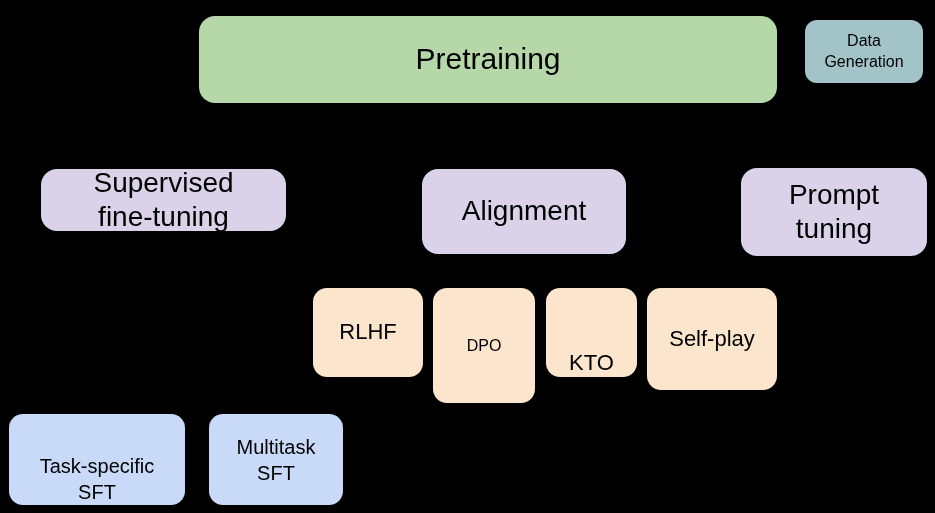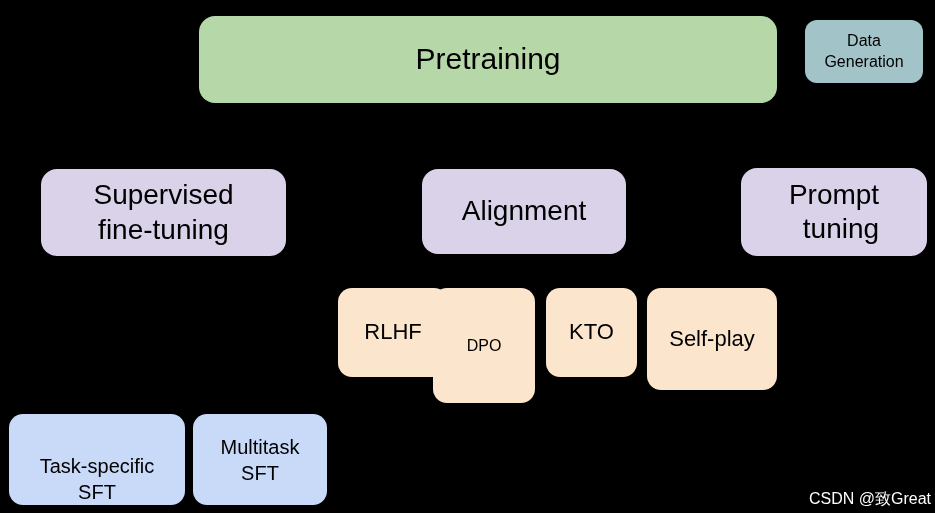--- a/index.html
+++ b/index.html
@@ -26,27 +26,27 @@
   }
   .node .label {
     white-space: pre-line;
     line-height: 1.22;
   }
   
   .n-pretraining      { left: 199px; top: 16px;   width: 578px; height: 87px; border-radius: 16px; font-size: 30px; }
   .n-data-generation  { left: 805px; top: 20px;  width: 118px; height: 63px; border-radius: 12px; font-size: 16px; }
   .n-data-generation .label { line-height: 1.3; }
   
-  .n-supervised       { left: 41px;  top: 169px; width: 245px; height: 87px; border-radius: 16px; font-size: 28px; }
+  .n-supervised       { left: 41px;  top: 169px; width: 245px; height: 62px; border-radius: 16px; font-size: 28px; }
   .n-alignment        { left: 422px; top: 169px; width: 204px; height: 85px; border-radius: 16px; font-size: 28px; }
   .n-prompt-tuning    { left: 741px; top: 168px; width: 186px; height: 88px; border-radius: 16px; font-size: 28px; }
   
   .n-rlhf             { left: 313px; top: 288px; width: 110px; height: 89px; border-radius: 14px; font-size: 22px; }
   .n-dpo              { left: 433px; top: 288px; width: 102px; height: 115px; border-radius: 14px; font-size: 16px; }
-  .n-kto              { left: 546px; top: 288px; width: 91px;  height: 89px; border-radius: 14px; font-size: 22px; }
+  .n-kto              { left: 546px; top: 288px; width: 91px;  height: 89px; border-radius: 14px; font-size: 22px; align-items: flex-end; }
   .n-self-play        { left: 647px; top: 288px; width: 130px; height: 102px; border-radius: 14px; font-size: 22px; }
   
   .n-task-specific    { left: 9px;   top: 414px; width: 176px; height: 91px; border-radius: 14px; font-size: 20px; }
   .n-task-specific .label { line-height: 1.3; }
   .n-multitask        { left: 193px; top: 414px; width: 134px; height: 91px; border-radius: 14px; font-size: 20px; }
   .n-multitask .label { line-height: 1.3; }
   
   .watermark {
     position: absolute;
     right: 4px;
@@ -73,46 +73,45 @@
 
   <div class="node n-supervised" style="background: rgb(217, 210, 233);">
     <span class="label">Supervised
 fine-tuning</span>
   </div>
 
   <div class="node n-alignment" style="background: rgb(217, 210, 233);">
     <span class="label">Alignment</span>
   </div>
 
-  <div class="node n-prompt-tuning" style="background: rgb(217, 210, 233); text-align: right;">
+  <div class="node n-prompt-tuning" style="background: rgb(217, 210, 233);">
     <span class="label">Prompt
 tuning</span>
   </div>
 
-  <div class="node n-rlhf" style="background: rgb(252, 229, 205); margin-left: 25px;">
+  <div class="node n-rlhf" style="background: rgb(252, 229, 205);">
     <span class="label">RLHF</span>
   </div>
 
   <div class="node n-dpo" style="background: rgb(252, 229, 205);">
     <span class="label">DPO</span>
   </div>
 
   <div class="node n-kto" style="background: rgb(252, 229, 205);">
     <span class="label">KTO</span>
   </div>
 
   <div class="node n-self-play" style="background: rgb(252, 229, 205);">
     <span class="label">Self-play</span>
   </div>
 
   <div class="node n-task-specific" style="background: rgb(201, 218, 248); align-items: flex-end;">
     <span class="label">Task-specific
 SFT</span>
   </div>
 
-  <div class="node n-multitask" style="background: rgb(201, 218, 248);">
+  <div class="node n-multitask" style="background: rgb(201, 218, 248); margin-left: 16px;">
     <span class="label">Multitask
 SFT</span>
   </div>
 
-  <div class="watermark">CSDN @致Great</div>
 
 </div>
 
 </body></html>

